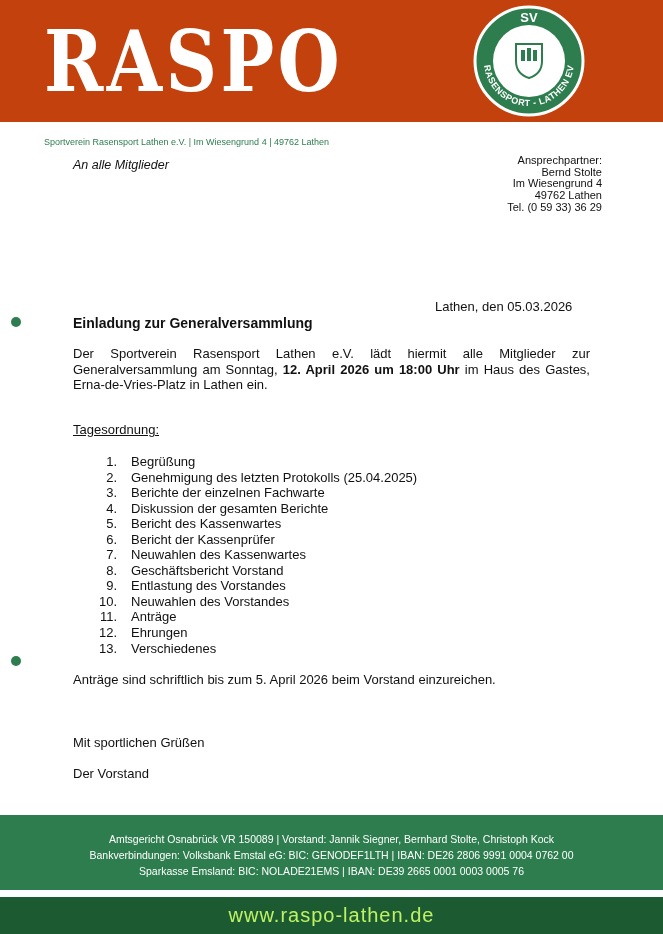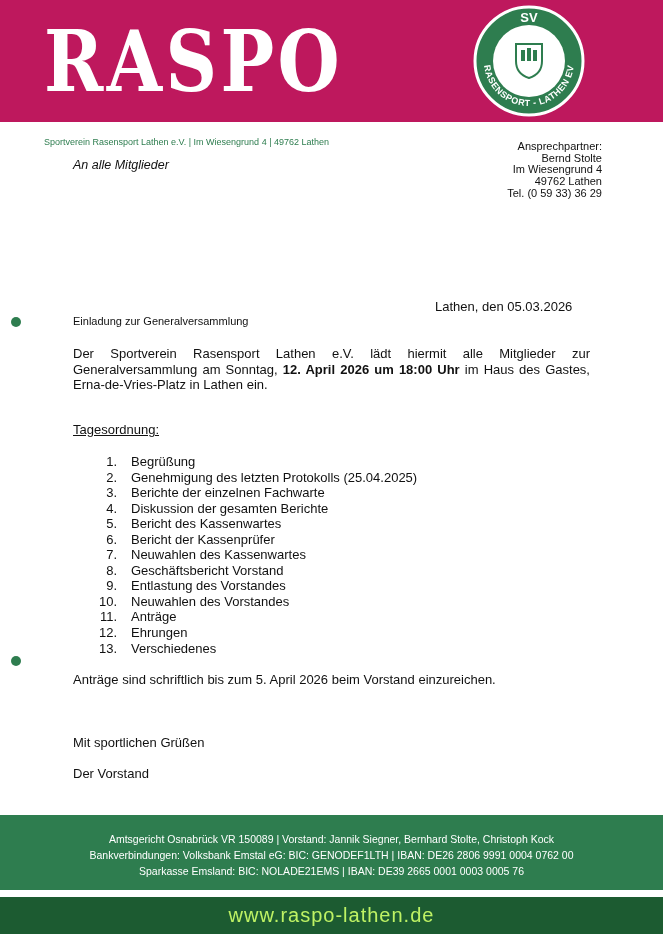--- a/index.html
+++ b/index.html
@@ -2,37 +2,37 @@
 <html><head>
 <meta charset="utf-8">
 <style>
   html,body{margin:0;padding:0;background:#e8e8e8;}
   .page{
     position:relative;width:663px;height:934px;margin:0 auto;
     background:#ffffff;overflow:hidden;
     font-family:"Liberation Sans",sans-serif;color:#111;
   }
   
-  .header-band{position:absolute;top:0;left:0;width:663px;height:122px;background:#be185d;}
+  .header-band{position:absolute;top:0;left:0;width:663px;height:122px;background:#c2410c;}
   .logo{
     position:absolute;left:44px;top:0;height:122px;display:flex;align-items:center;
     font-family:"DejaVu Serif","Liberation Serif",serif;font-weight:bold;
     font-size:84px;letter-spacing:4px;color:#ffffff;
     transform:scaleX(0.85);transform-origin:left center;white-space:nowrap;
   }
   .badge{position:absolute;left:471px;top:3px;}
   .badge-sv{font-family:"Liberation Sans",sans-serif;font-weight:bold;font-size:13px;fill:#ffffff;}
   .badge-arc{font-family:"Liberation Sans",sans-serif;font-weight:bold;font-size:9px;letter-spacing:0.5px;fill:#ffffff;}
   
   .sender-line{position:absolute;left:44px;top:137px;font-size:9px;color:#2e7d4f;}
   .recipient{position:absolute;left:73px;top:158px;font-size:12.5px;font-style:italic;}
-  .contact{position:absolute;right:61px;top:141px;text-align:right;font-size:11px;line-height:11.7px;}
+  .contact{position:absolute;right:61px;top:155px;text-align:right;font-size:11px;line-height:11.7px;}
   .date-line{position:absolute;left:435px;top:299px;font-size:13px;}
   
-  .subject{position:absolute;left:73px;top:315px;font-size:11px;font-weight:normal;text-align:center;}
+  .subject{position:absolute;left:73px;top:315px;font-size:14px;font-weight:bold;text-align:center;}
   .intro{position:absolute;left:73px;top:346px;width:517px;margin:0;font-size:13px;line-height:15.6px;text-align:justify;}
   .agenda-title{position:absolute;left:73px;top:422px;font-size:13px;text-decoration:underline;}
   .agenda{position:absolute;left:97px;top:454px;font-size:13px;}
   .agenda .row{display:flex;line-height:15.55px;}
   .agenda .num{display:inline-block;width:20px;text-align:right;flex:0 0 auto;}
   .agenda .txt{margin-left:14px;white-space:nowrap;}
   .note{position:absolute;left:73px;top:672px;font-size:13px;}
   .closing{position:absolute;left:73px;top:735px;font-size:13px;}
   .signature{position:absolute;left:73px;top:766px;font-size:13px;}
   .dot{position:absolute;left:11px;width:10px;height:10px;border-radius:50%;background:#2e7d4f;}

